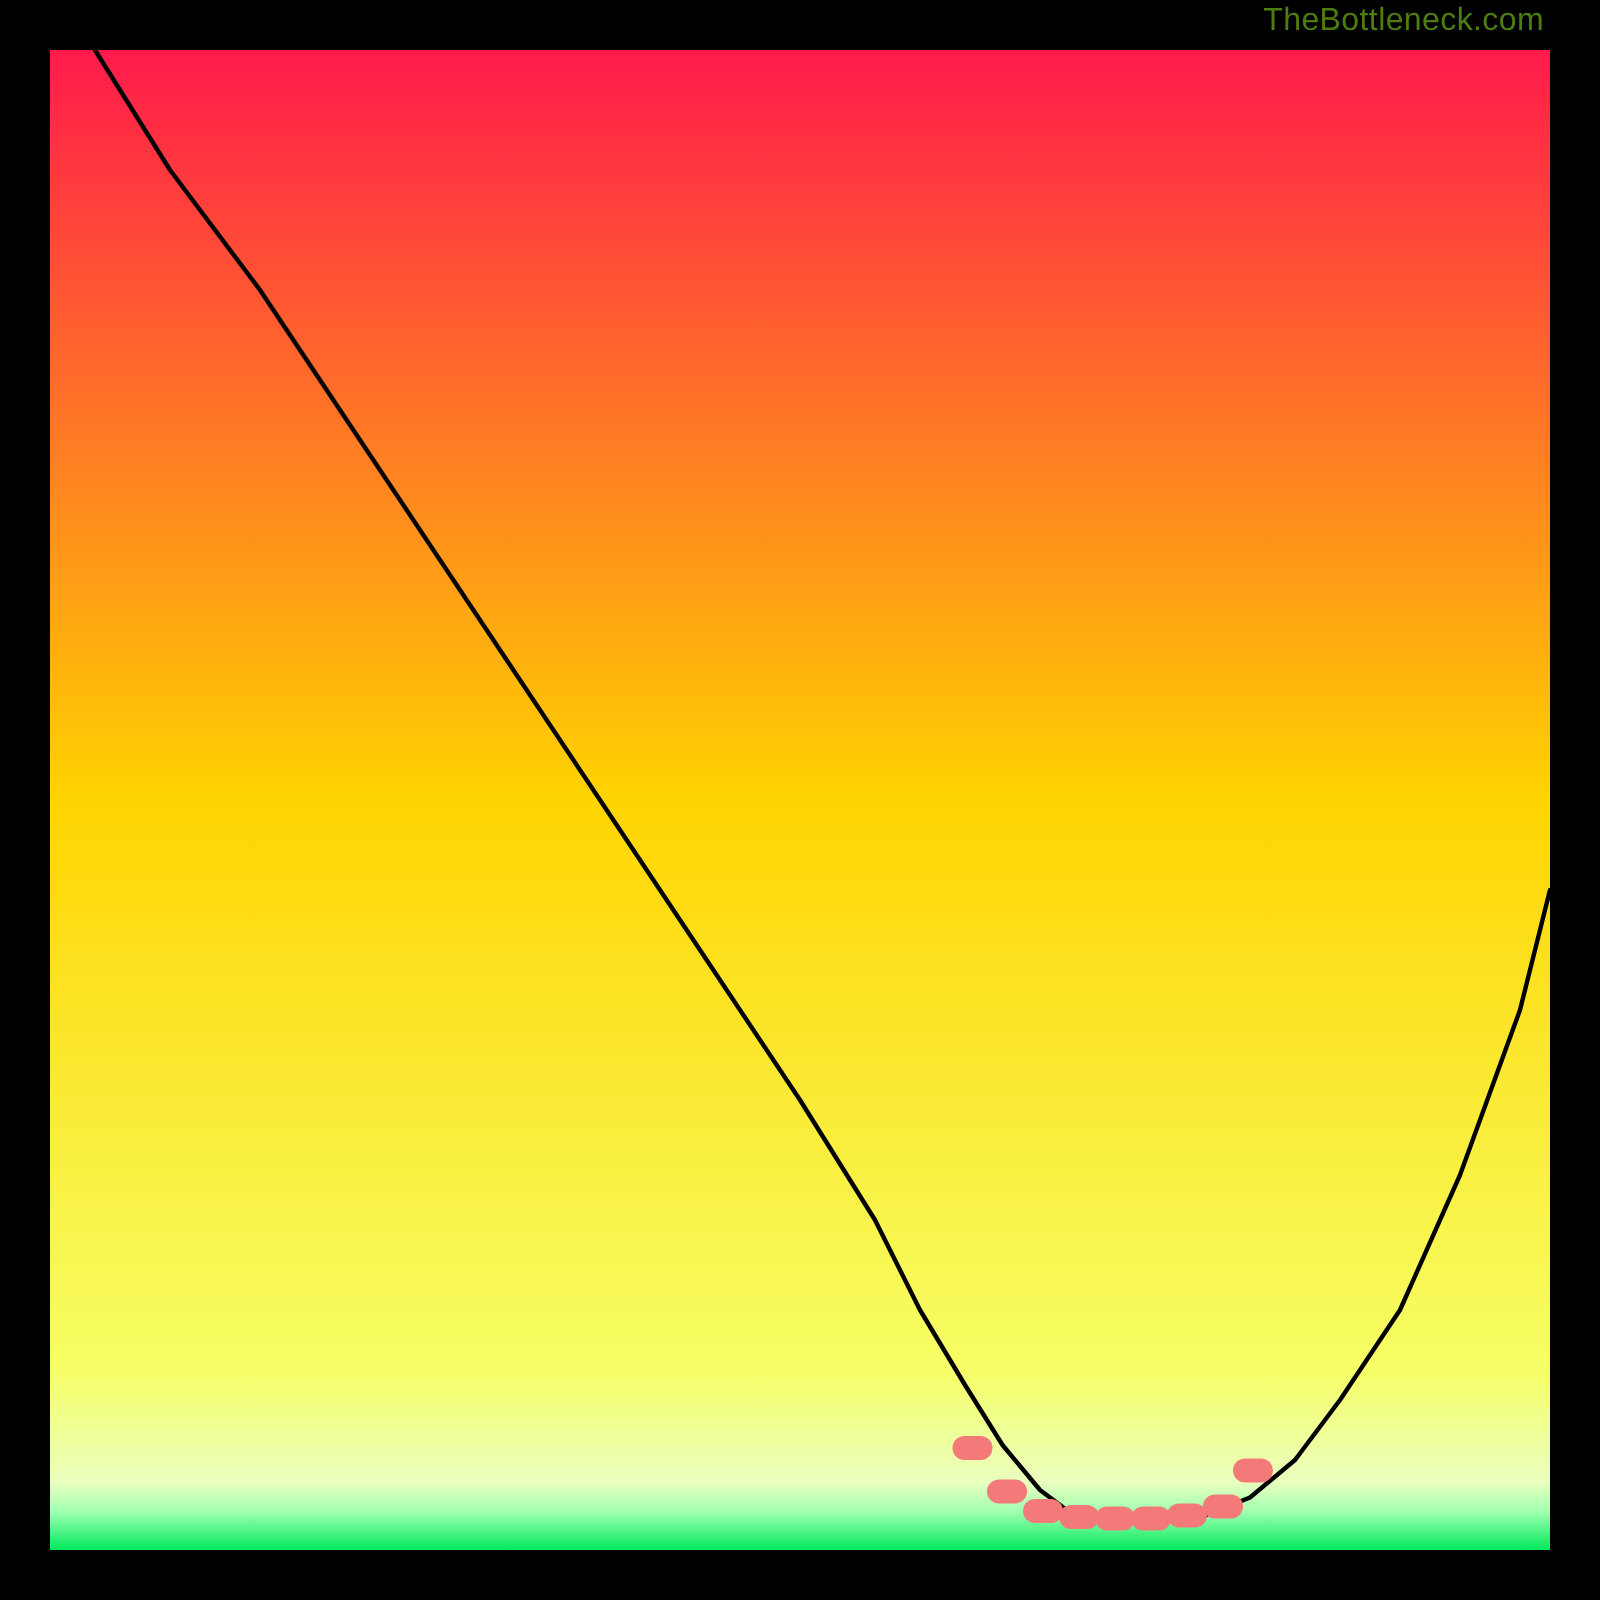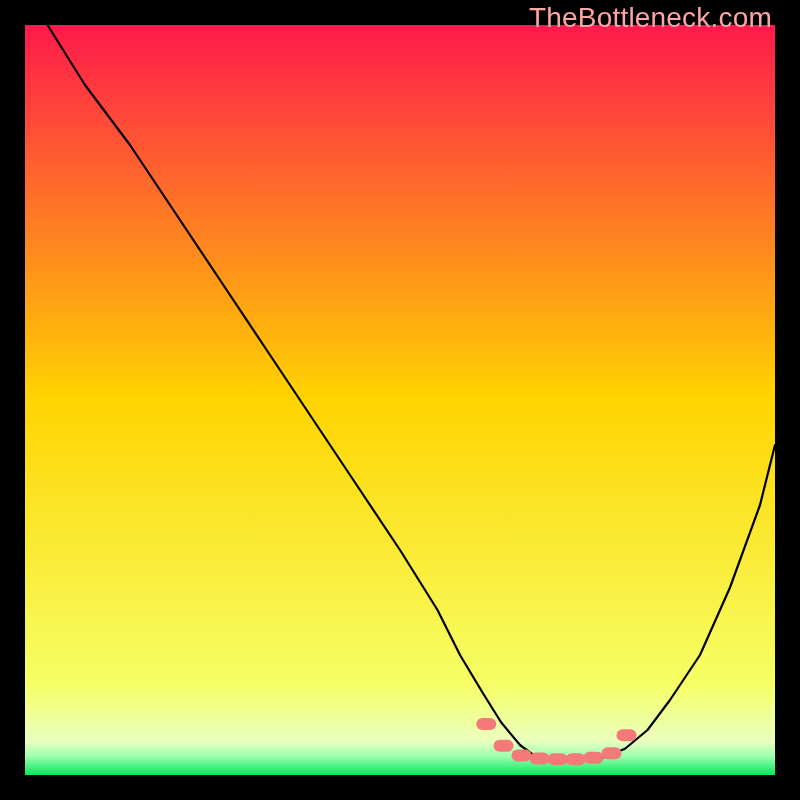--- a/index.html
+++ b/index.html
@@ -22,23 +22,23 @@
     position: absolute;
     left: 0;
     top: 0;
     width: 750px;
     height: 750px;
   }
   .watermark {
     position: absolute;
     top: 2px;
     right: 28px;
-    color: #fca5a5;
+    color: #4d7c0f;
     font-family: Arial, Helvetica, sans-serif;
-    font-size: 28px;
+    font-size: 16px;
     letter-spacing: 0.2px;
   }
 </style>
 </head>
 <body>
 
 <div class="frame">
   <svg class="plot-area" viewBox="0 0 750 750" preserveAspectRatio="none">
     <defs>
       <linearGradient id="bg-grad" x1="0" y1="0" x2="0" y2="1">

